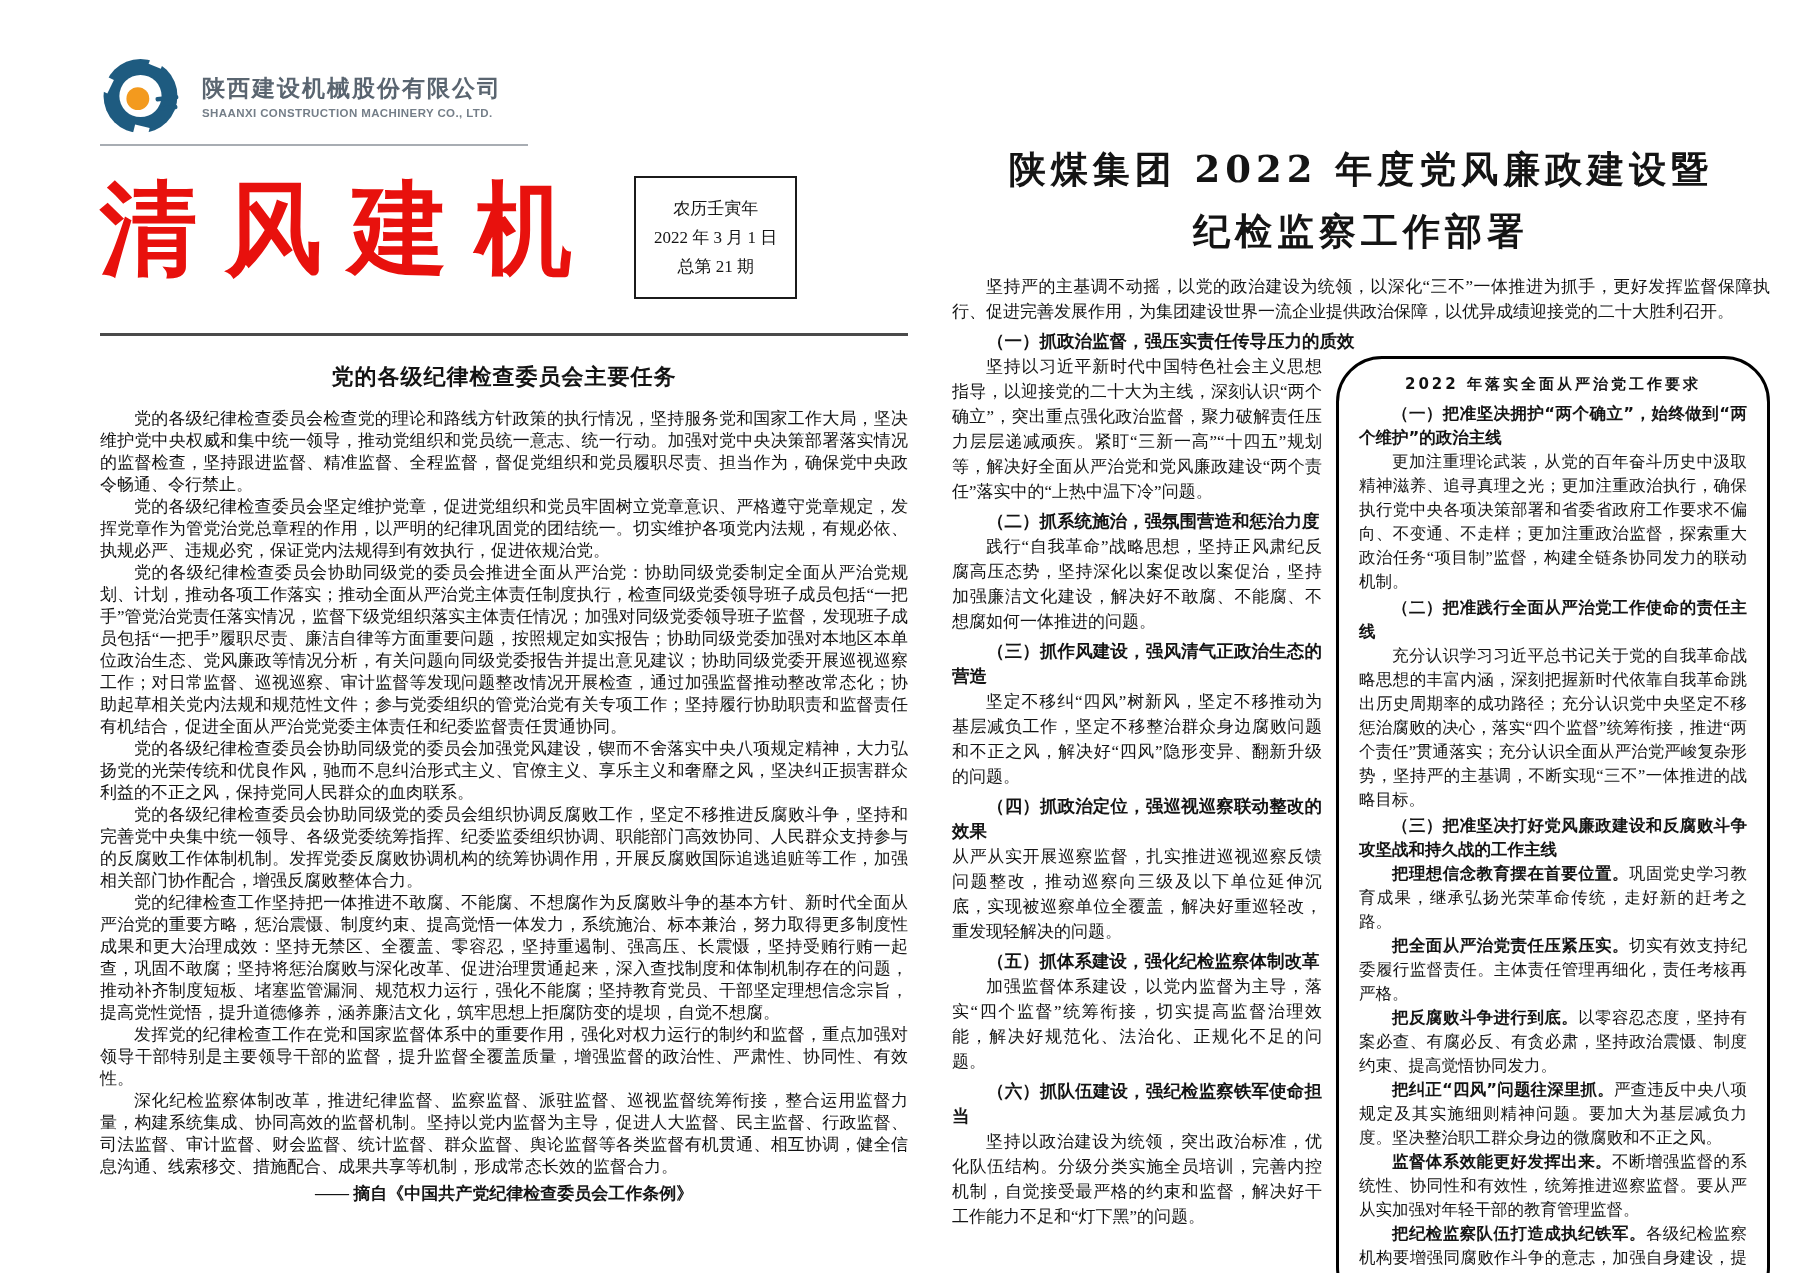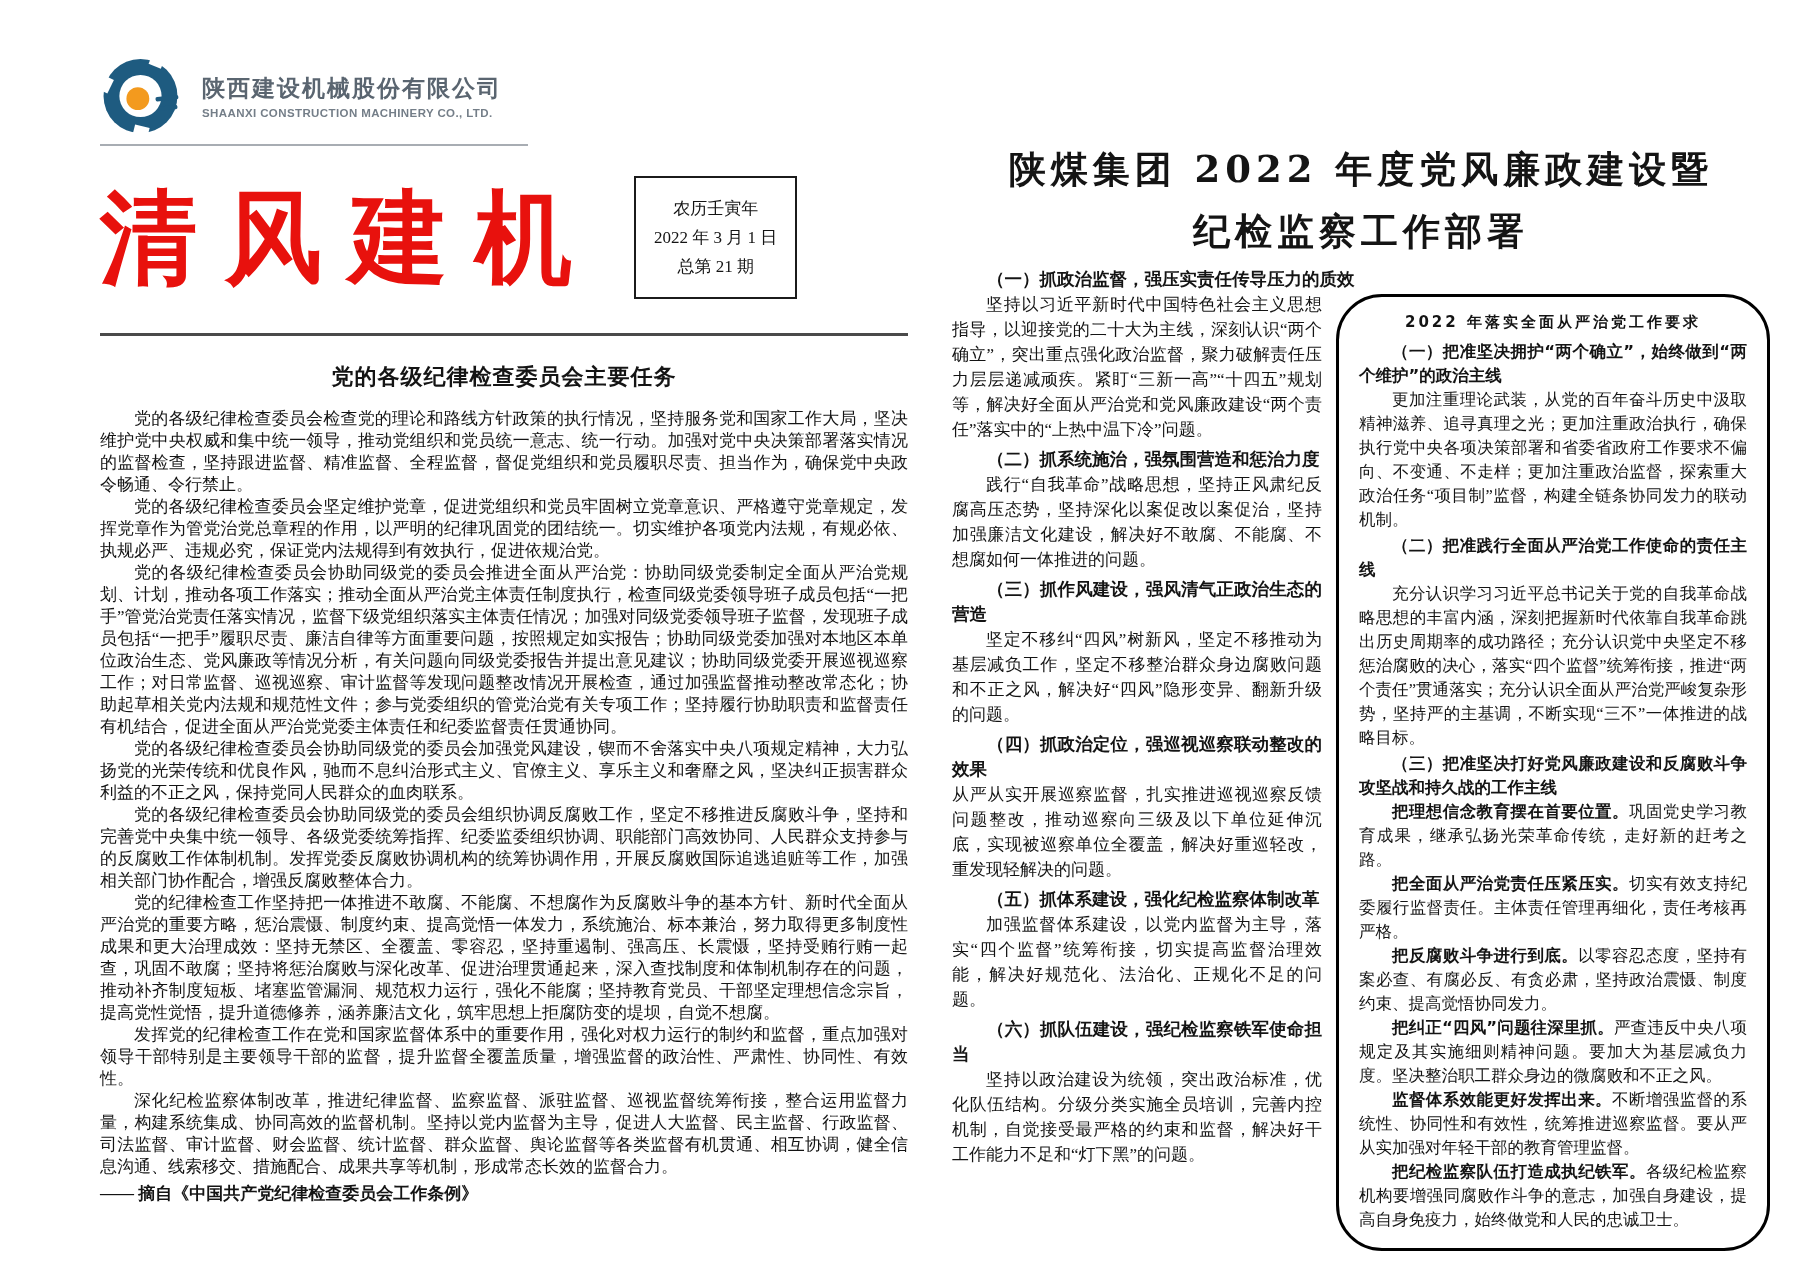--- a/index.html
+++ b/index.html
@@ -20,41 +20,41 @@
   .logo-svg{flex:none;}
   .company-cn{
     font-family:"DejaVu Sans","Liberation Sans",sans-serif;font-weight:bold;
     font-size:23px;letter-spacing:2px;color:var(--company-text);
   }
   .company-en{
     font-family:"Liberation Sans",sans-serif;font-size:11.5px;letter-spacing:.4px;
     color:#747e88;margin-top:3px;font-weight:bold;
   }
   .logo-rule{width:428px;height:2px;background:#a8adb3;margin-top:4px;}
-  .masthead-row{display:flex;align-items:center;margin-top:30px;}
+  .masthead-row{display:flex;margin-top:30px;}
   .masthead-title{
     font-size:97px;font-weight:bold;color:var(--masthead-red);
     letter-spacing:28px;line-height:1.1;white-space:nowrap;
     font-family:"DejaVu Serif","Liberation Serif",serif;
     transform:scaleY(1.05);
   }
   .date-box{
     margin-left:34px;border:2px solid #1b1b1b;padding:16px 18px;
     text-align:center;font-size:17px;line-height:29px;white-space:nowrap;
   }
   .left-rule{border:none;border-top:3px solid #4a4a4a;margin-top:34px;}
   .left-title{
     font-family:Liberation Serif, serif;font-weight:bold;
     font-size:22px;text-align:center;letter-spacing:1px;margin:26px 0 16px;
   }
   .l-body p{
     font-size:17px;line-height:22px;text-align:justify;text-indent:2em;
   }
   .l-attribution{
-    font-size:17px;line-height:24px;text-align:left;margin-top:4px;
+    font-size:17px;line-height:24px;text-align:center;margin-top:4px;
     font-weight:bold;
   }
   
   .right-col{position:absolute;left:952px;top:138px;width:818px;}
   .r-title{
     font-family:"DejaVu Serif","Liberation Serif",serif;font-weight:900;
     font-size:37px;text-align:center;letter-spacing:5px;line-height:1.68;
   }
   .r-intro{
     font-size:17px;line-height:25px;text-align:justify;text-indent:2em;margin-top:12px;
@@ -139,20 +139,21 @@
     </div>
   </div>
 
   <div class="right-col">
 
     <h2 class="r-title">
       <span>陕煤集团 2022 年度党风廉政建设暨</span><br>
       <span>纪检监察工作部署</span>
     </h2>
 
+    <p class="r-intro">坚持严的主基调不动摇，以党的政治建设为统领，以深化“三不”一体推进为抓手，更好发挥监督保障执行、促进完善发展作用，为集团建设世界一流企业提供政治保障，以优异成绩迎接党的二十大胜利召开。</p>
 
     <div class="r-flow">
 
       <h4>（一）抓政治监督，强压实责任传导压力的质效</h4>
 
       <aside class="req-box">
         <h3 class="req-title">2022 年落实全面从严治党工作要求</h3>
 
         <h5>（一）把准坚决拥护“两个确立”，始终做到“两个维护”的政治主线</h5>
         <p>更加注重理论武装，从党的百年奋斗历史中汲取精神滋养、追寻真理之光；更加注重政治执行，确保执行党中央各项决策部署和省委省政府工作要求不偏向、不变通、不走样；更加注重政治监督，探索重大政治任务“项目制”监督，构建全链条协同发力的联动机制。</p>

